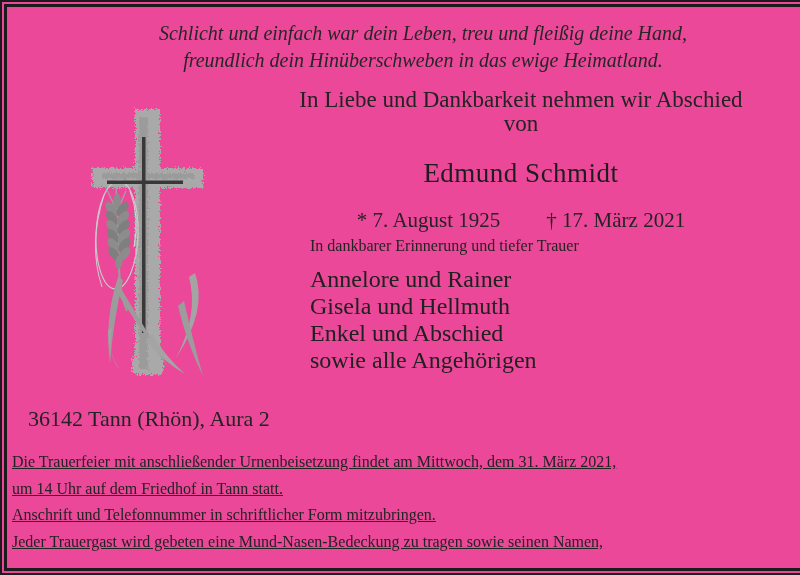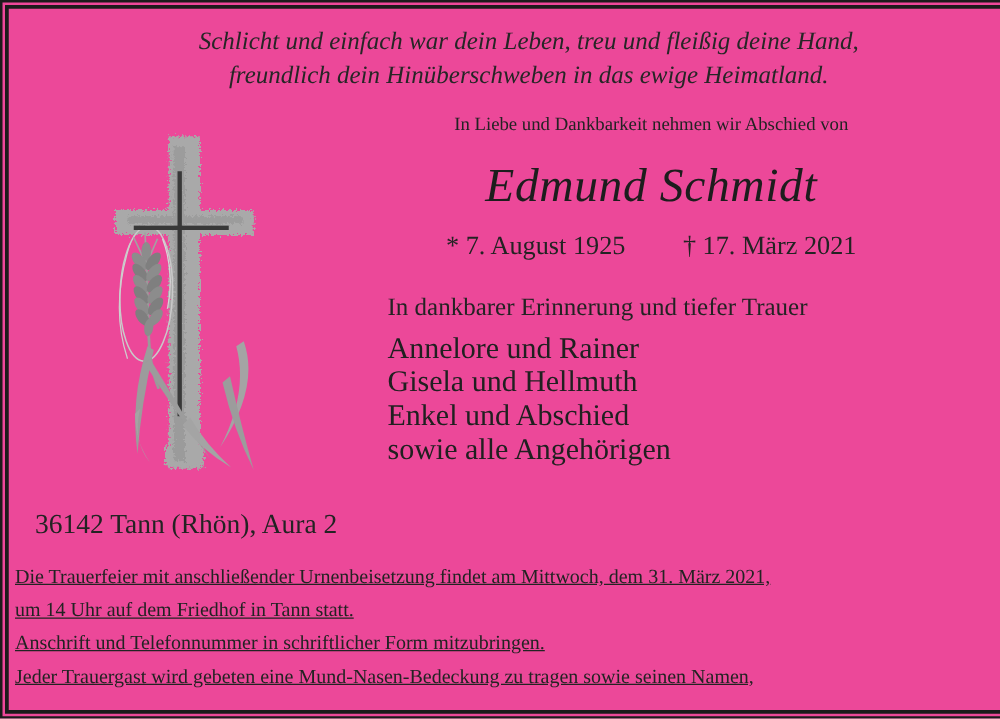--- a/index.html
+++ b/index.html
@@ -33,47 +33,46 @@
     font-size: 20px;
     line-height: 27px;
     color: #262626;
   }
   .top-block {
     position: absolute;
     left: 290px; top: 88px; width: 462px;
     text-align: center;
   }
   .intro-line {
-    font-size: 15px;
+    font-size: 23px;
     line-height: 24px;
   }
   .deceased-name {
     margin-top: 14px;
-    font-size: 38px;
+    font-size: 27px;
     line-height: 46px;
     letter-spacing: 0.5px;
     color: #1d1d1d;
     font-weight: 500;
-    font-style: italic;
   }
   .dates-row {
     margin-top: 12px;
     font-size: 21px;
     line-height: 24px;
     display: flex;
     justify-content: center;
     gap: 46px;
   }
   .mourning-block {
     position: absolute;
     left: 310px; top: 234px;
     text-align: left;
   }
   .mourning-intro {
-    font-size: 20px;
+    font-size: 16px;
     line-height: 24px;
   }
   .mourners {
     margin-top: 8px;
     font-size: 24px;
     line-height: 27px;
     color: #202020;
   }
   .illustration {
     position: absolute;

